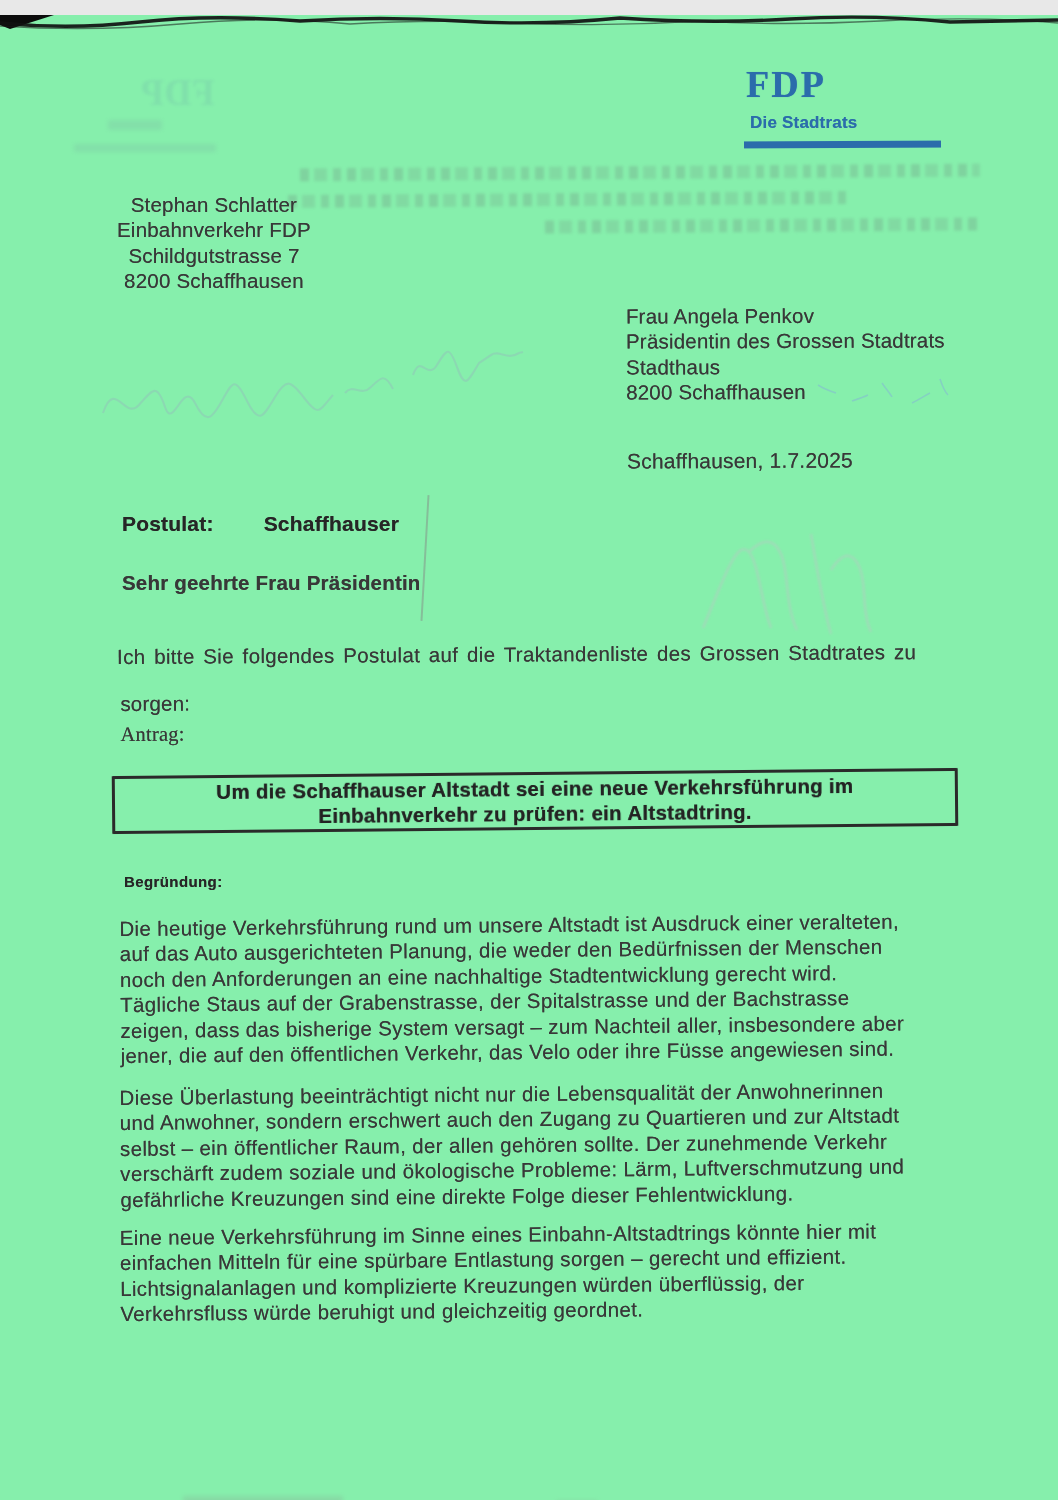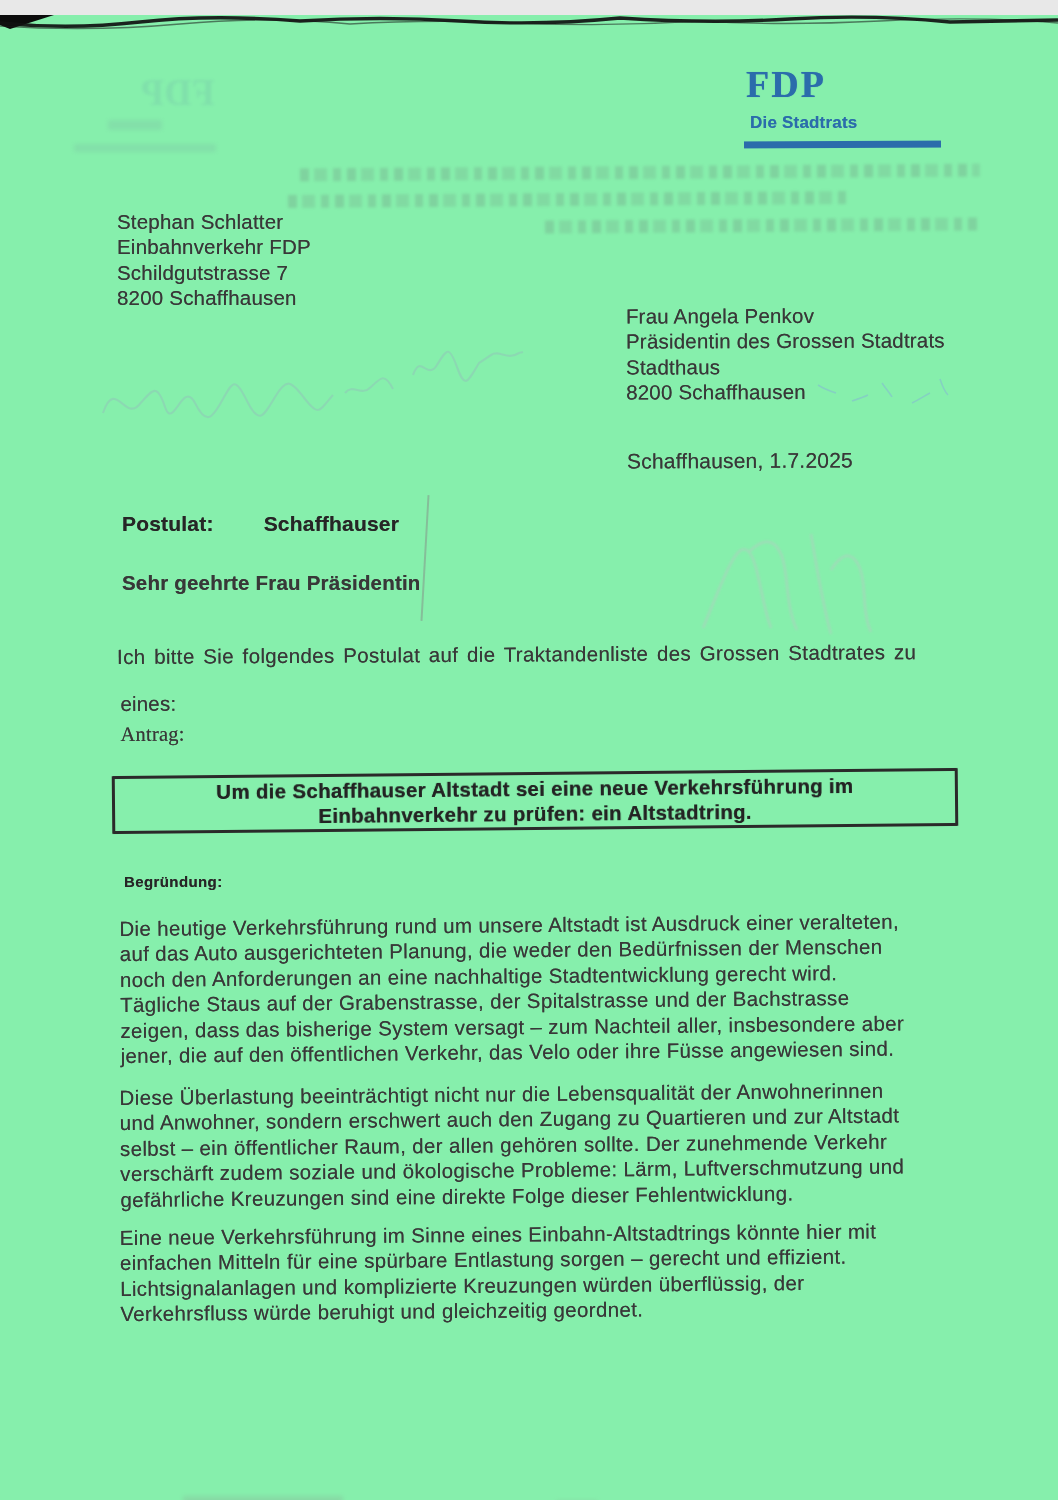--- a/index.html
+++ b/index.html
@@ -19,21 +19,21 @@
   }
   .logo-tagline{
     left:750px;top:99px;font-weight:700;font-size:17px;line-height:17px;
     color:#2b6cab;text-shadow:0 0 .5px rgba(43,108,171,.7);
   }
   .logo-rule{position:absolute;left:744px;top:126px;width:197px;height:7px;
     background:#2b6cab;transform:rotate(-.25deg);filter:blur(.4px);}
 
   
   .addr .line{font-size:20.5px;line-height:25.4px;white-space:nowrap;}
-  .sender{left:117px;top:194px;}
+  .sender{left:117px;top:177px;text-align:center;}
   .recipient{left:626px;top:288px;transform:rotate(-.2deg);}
   .dateline{left:627px;top:434px;font-size:21px;transform:rotate(-.25deg);}
 
   .subject{left:122px;top:497px;font-size:21px;white-space:nowrap;}
   .subject .gap{display:inline-block;width:50px;}
   .salutation{left:122px;top:556px;font-size:20.5px;font-weight:bold;}
 
   .request{left:117px;top:630px;width:860px;height:110px;transform:rotate(-.35deg);transform-origin:0 0;}
   .request .r1{position:absolute;left:0;top:0;font-size:20.5px;word-spacing:2.6px;letter-spacing:.35px;white-space:nowrap;}
   .request .r2{position:absolute;left:3px;top:47px;font-size:20.5px;}
@@ -139,21 +139,21 @@
   <div class="fold-line"></div>
 
   <svg class="scribble" style="left:675px;top:495px;opacity:.42;filter:blur(.8px);" width="215" height="135">
     <path d="M28,118 C48,70 62,28 74,42 C84,54 86,92 96,118 M74,42 C86,30 98,26 106,44 C114,62 110,96 122,120 M136,24 C142,60 148,96 156,124 M156,60 C166,44 176,40 184,56 C192,72 186,100 196,122" fill="none" stroke="#c0c2c8" stroke-width="2.5"></path>
   </svg>
 
   <div class="txt salutation">Sehr geehrte Frau Präsidentin</div>
 
   <div class="txt request">
     <div class="r1">Ich bitte Sie folgendes Postulat auf die Traktandenliste des Grossen Stadtrates zu</div>
-    <div class="r2">eines:</div>
+    <div class="r2">sorgen:</div>
     <div class="r3">Antrag:</div>
   </div>
 
   <div class="motion-box">
     <div class="mline">Um die Schaffhauser Altstadt sei eine neue Verkehrsführung im</div>
     <div class="mline">Einbahnverkehr zu prüfen: ein Altstadtring.</div>
   </div>
 
   <div class="txt reason-heading bold">Begründung:</div>
 

